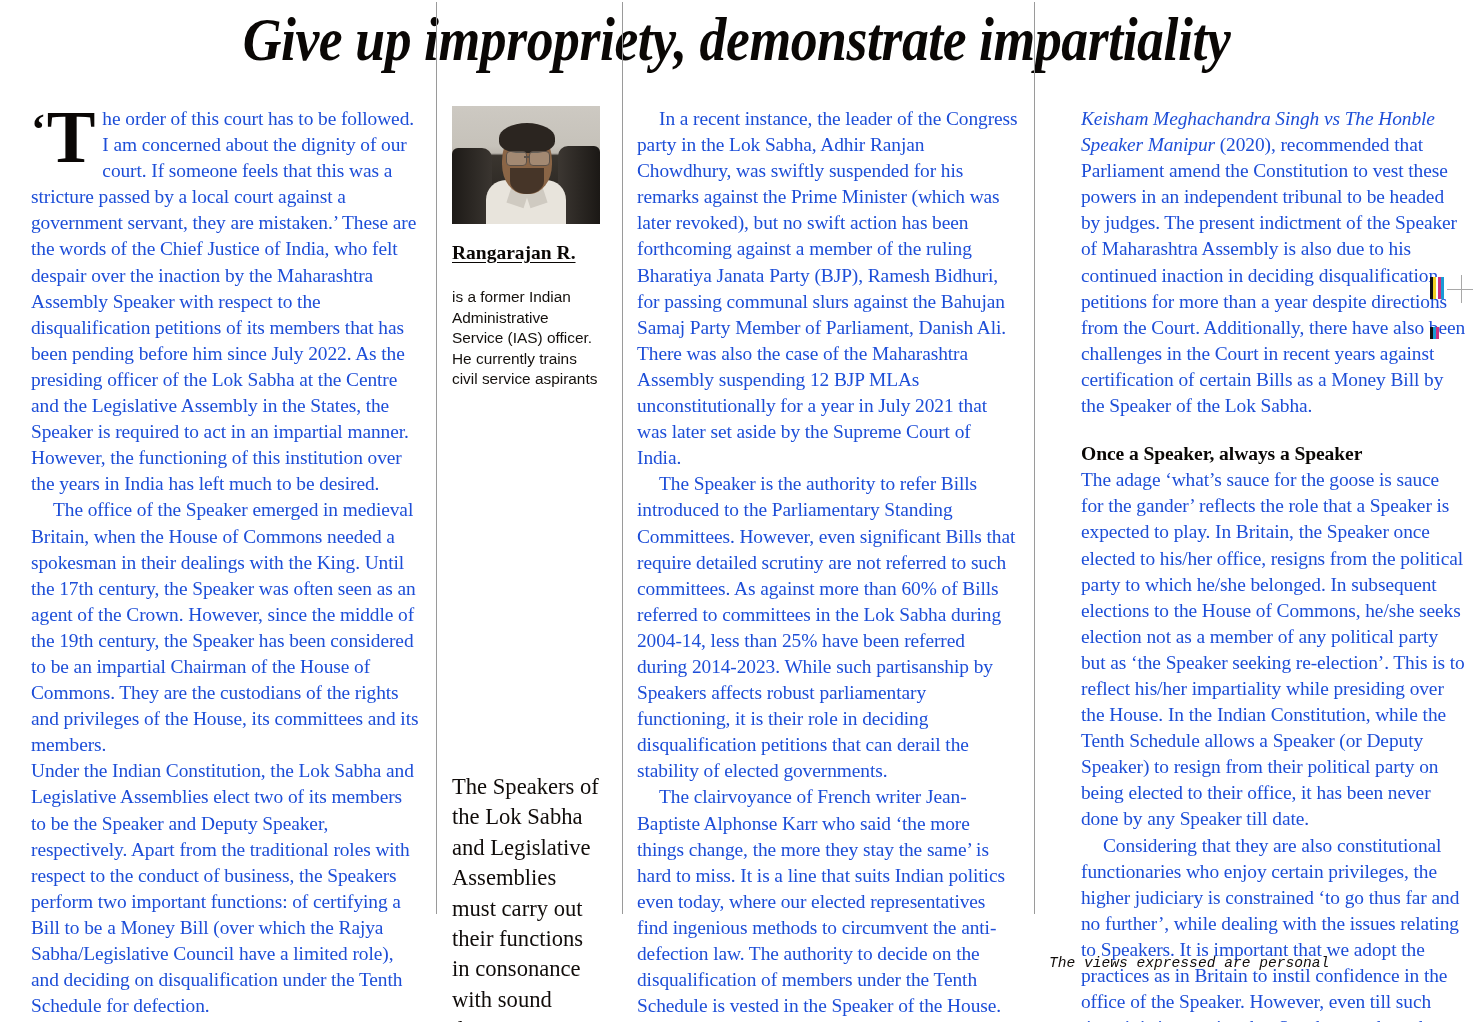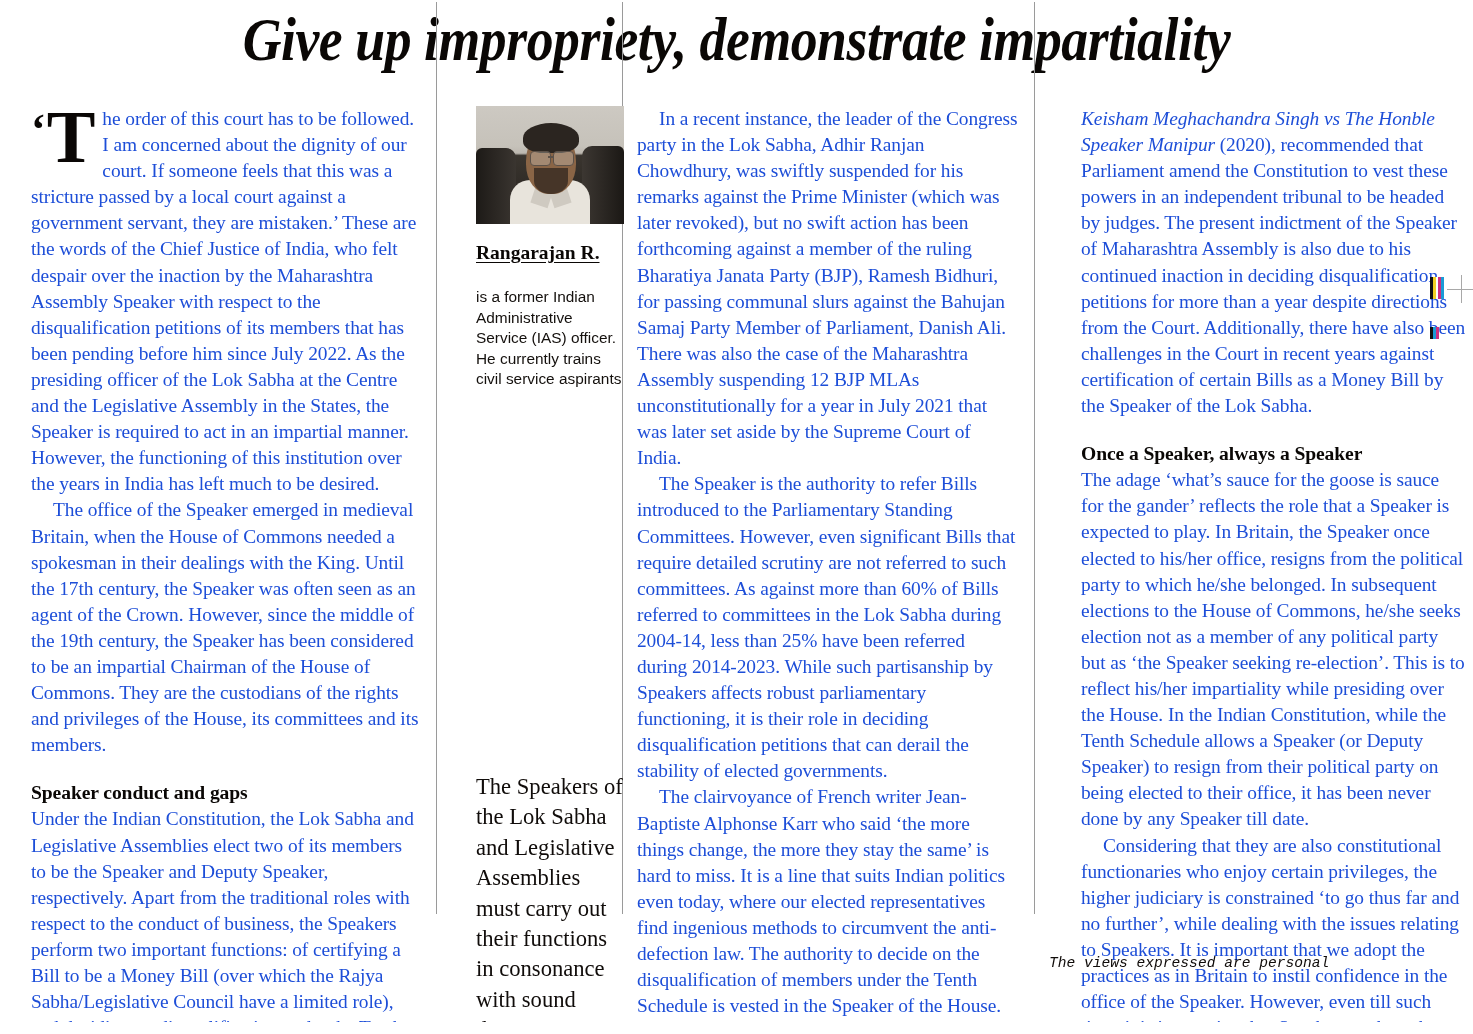--- a/index.html
+++ b/index.html
@@ -43,21 +43,21 @@
     width: 1473px;
     height: 920px;
   }
   .col {
     position: absolute;
     top: 0;
     height: 916px;
     overflow: hidden;
   }
   .col-1 { left: 31px;   width: 390px; }
-  .col-2 { left: 476px;  width: 152px; }
+  .col-2 { left: 452px;  width: 152px; }
   .col-3 { left: 637px;  width: 382px; }
   .col-4 { left: 1081px; width: 385px; }
 
   .rule {
     position: absolute;
     top: 2px;
     width: 1px;
     height: 912px;
     background: #9a9a9a;
   }
@@ -261,21 +261,20 @@
 
 <div class="cols">
 
   <div class="col col-1">
     <div class="dropwrap">
       <span class="openquote">‘</span>
       <span class="dropcap">T</span>
       <p class="body noindent">he order of this court has to be followed. I am concerned about the dignity of our court. If someone feels that this was a stricture passed by a local court against a government servant, they are mistaken.’ These are the words of the Chief Justice of India, who felt despair over the inaction by the Maharashtra Assembly Speaker with respect to the disqualification petitions of its members that has been pending before him since July 2022. As the presiding officer of the Lok Sabha at the Centre and the Legislative Assembly in the States, the Speaker is required to act in an impartial manner. However, the functioning of this institution over the years in India has left much to be desired.</p>
     </div>
     <p class="body">The office of the Speaker emerged in medieval Britain, when the House of Commons needed a spokesman in their dealings with the King. Until the 17th century, the Speaker was often seen as an agent of the Crown. However, since the middle of the 19th century, the Speaker has been considered to be an impartial Chairman of the House of Commons. They are the custodians of the rights and privileges of the House, its committees and its members.</p>
-    <h3 class="subhead">Speaker conduct and gaps</h3>
     <p class="body noindent">Under the Indian Constitution, the Lok Sabha and Legislative Assemblies elect two of its members to be the Speaker and Deputy Speaker, respectively. Apart from the traditional roles with respect to the conduct of business, the Speakers perform two important functions: of certifying a Bill to be a Money Bill (over which the Rajya Sabha/Legislative Council have a limited role), and deciding on disqualification under the Tenth Schedule for defection.</p>
 
   </div>
 
   <div class="col col-2">
     <div class="photo">
       <div class="bg"></div>
       <div class="chairL"></div>
       <div class="chairR"></div>
       <div class="shirt"></div>

